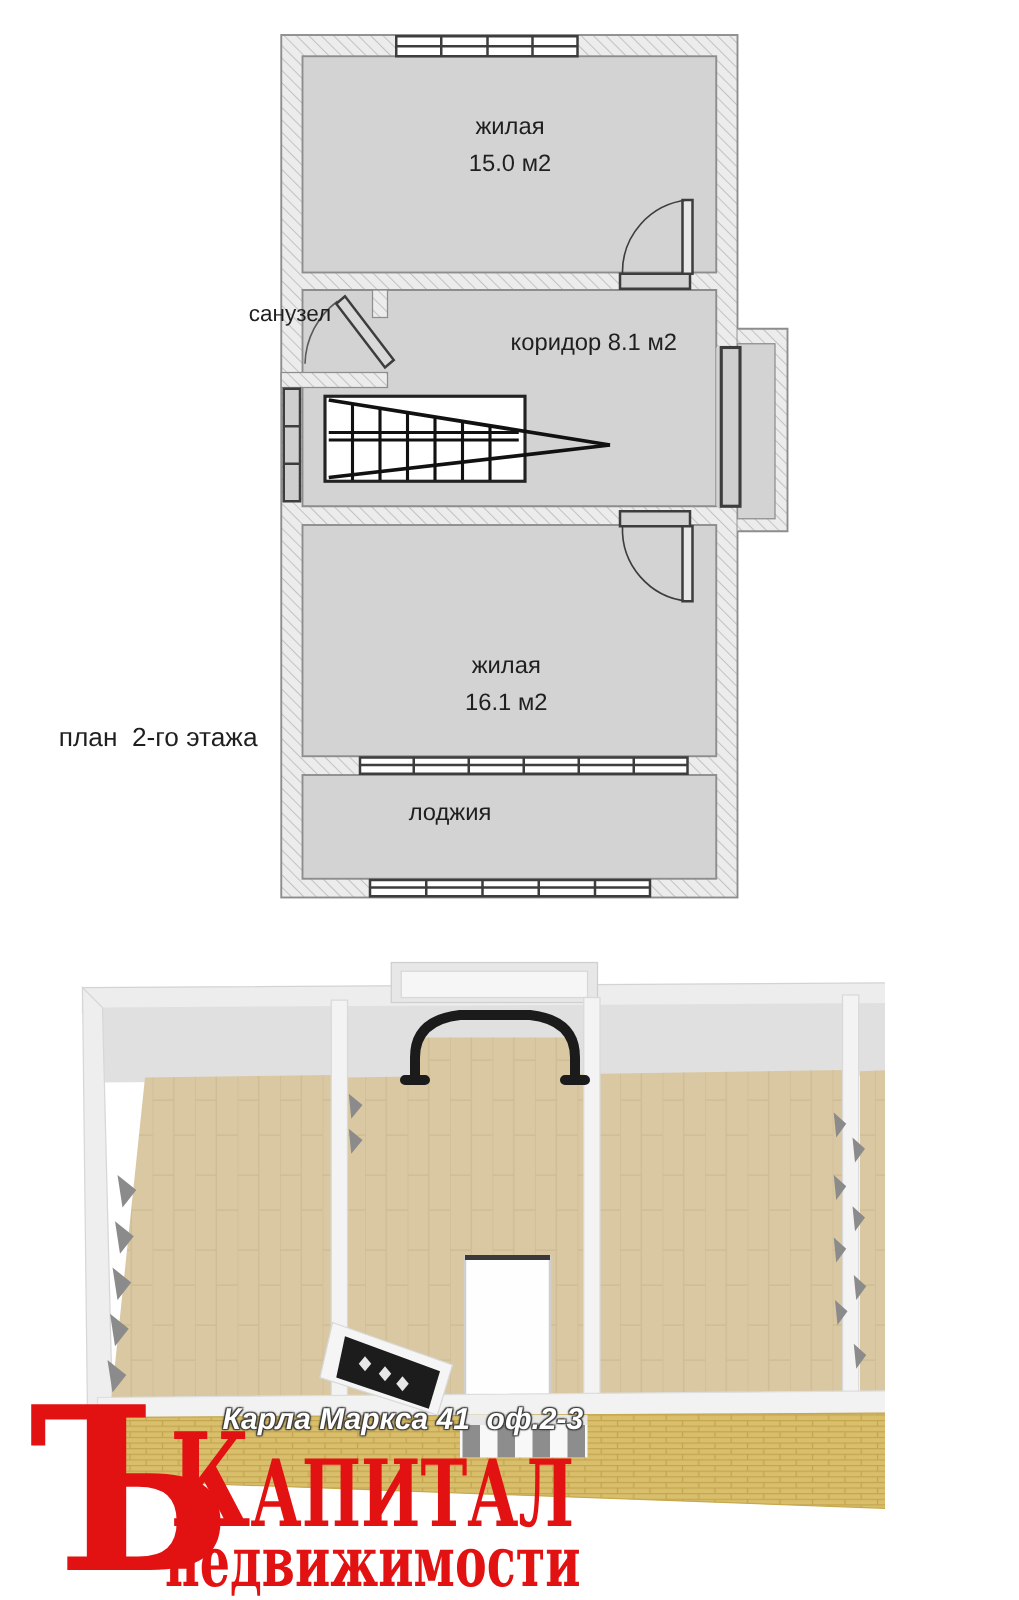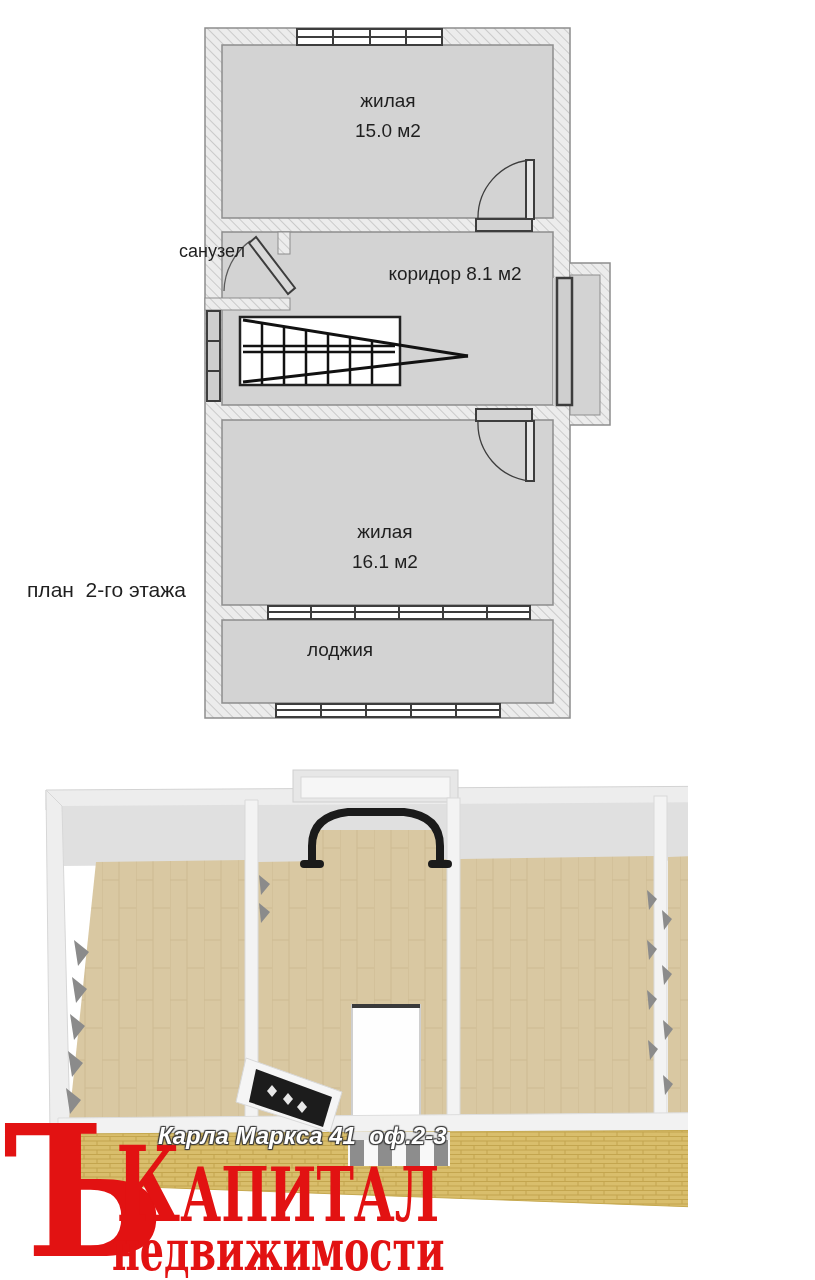--- a/index.html
+++ b/index.html
@@ -1,17 +1,17 @@
 <!DOCTYPE html>
 <html><head>
 <meta charset="utf-8">
 <style>
   html,body{margin:0;padding:0;background:#ffffff;}
   #stage{position:relative;width:688px;height:1280px;background:#fff;overflow:hidden;
-         font-family:"Liberation Sans",sans-serif;}
+         font-family:"Liberation Sans",sans-serif;margin-left:20px;}
   svg text{font-family:"Liberation Sans",sans-serif;fill:#1f1f1f;}
   .pre{white-space:pre;}
   
   #address{position:absolute;left:158px;top:1122px;z-index:6;
     font-size:24px;font-weight:bold;font-style:italic;color:#ffffff;
     text-shadow:1px 1px 1px #3a3a3a,-1px -1px 1px #3a3a3a,1px -1px 1px #3a3a3a,-1px 1px 1px #3a3a3a;}
   .logo{position:absolute;z-index:5;color:#e21212;font-family:"DejaVu Serif",serif;font-weight:bold;}
   #logo-hard-sign{left:4px;top:1118px;font-size:182px;line-height:0.82;transform:scaleX(0.92);transform-origin:left top;}
   #logo-word{left:116px;top:1138px;line-height:0.9;transform:scaleX(0.68);transform-origin:left top;
              display:inline-flex;align-items:baseline;}

